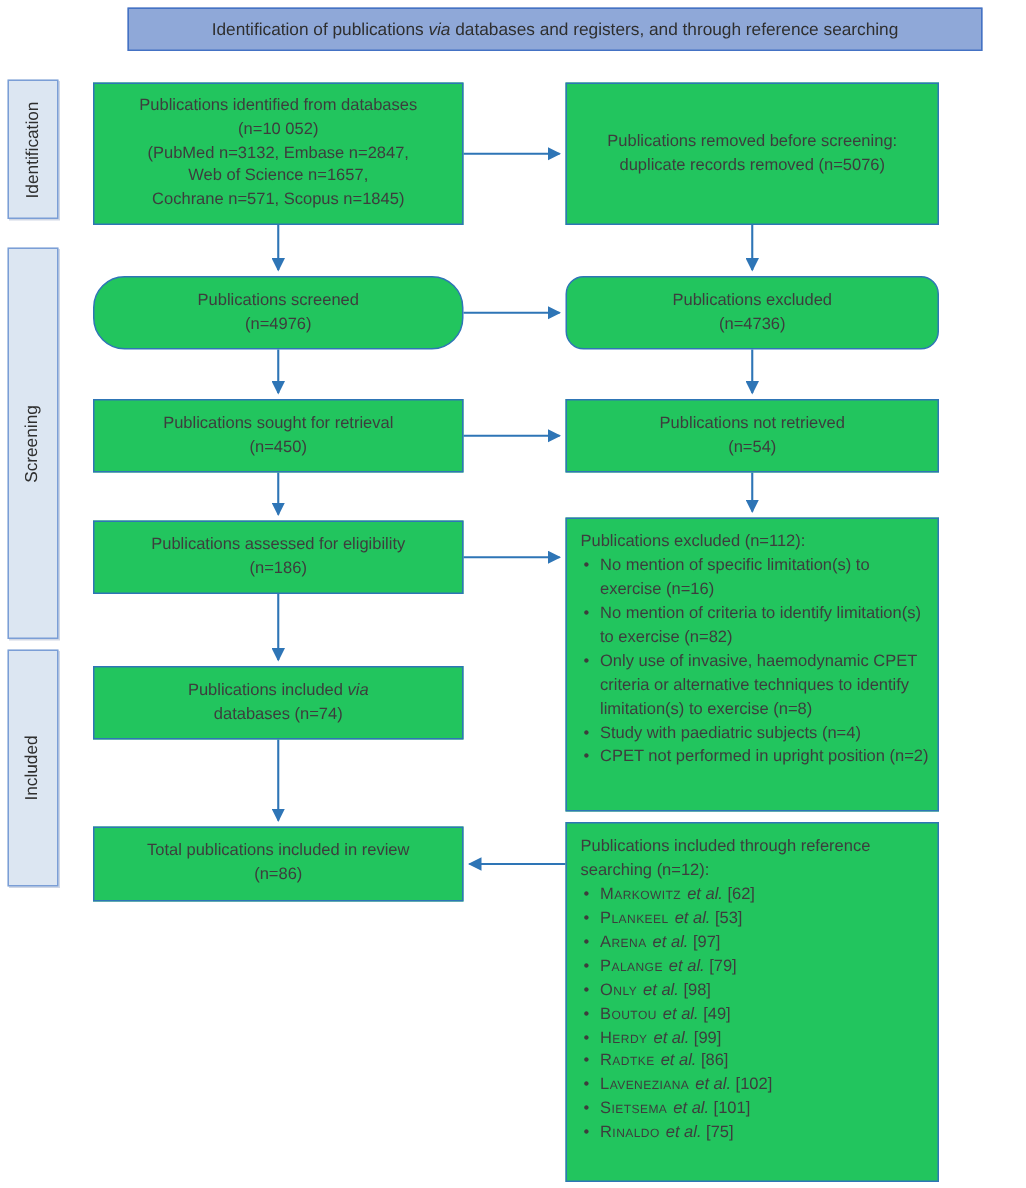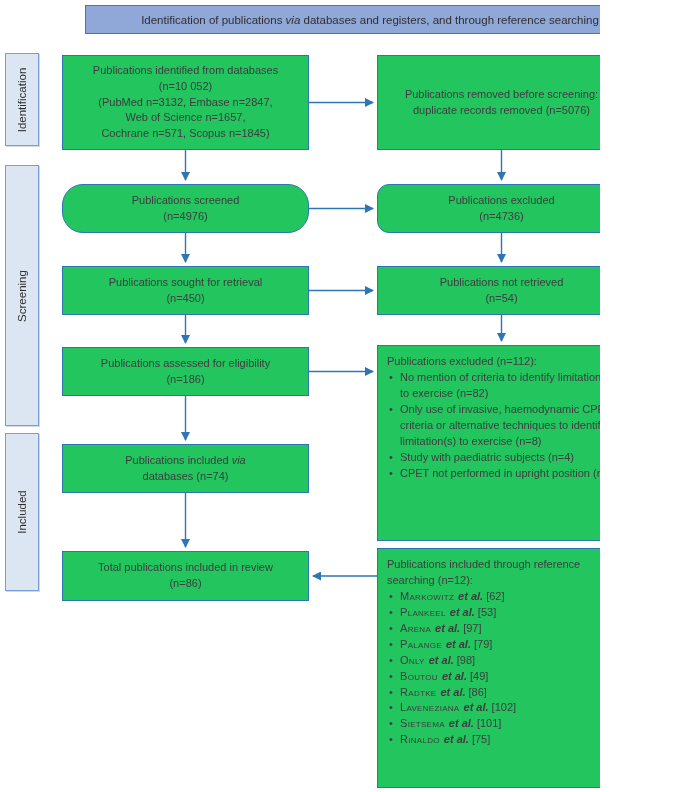--- a/index.html
+++ b/index.html
@@ -1,18 +1,18 @@
 <!DOCTYPE html>
 <html style="--accent: #2e75b6; --header_bg: #8fa8d8; --header_border: #4472c4; --stage_bg: #dce6f2; --stage_border: #7b9ed6; --text: #3d3d3d;"><head>
 <meta charset="utf-8">
 <style>
   * { margin:0; padding:0; box-sizing:border-box; }
   html,body { background:#ffffff; }
   body { font-family:"Liberation Sans","DejaVu Sans",sans-serif; }
-  .canvas { position:relative; width:600px; height:792px; background:#fff; overflow:hidden; color:var(--text,#3d3d3d); }
+  .canvas { position:relative; width:684px; height:792px; background:#fff; overflow:hidden; color:var(--text,#3d3d3d); }
   .arrows { position:absolute; left:0; top:0; width:684px; height:792px; pointer-events:none; }
 
   .banner {
     position:absolute; left:85px; top:5px; width:570px; height:29px;
     background:var(--header_bg,#8fa8d8); border:1px solid var(--header_border,#4472c4);
     display:flex; align-items:center; justify-content:center;
     font-size:11.5px; color:#2f2f2f;
   }
 
   .stage {
@@ -44,21 +44,21 @@
   #box-assessed { top:347px; height:49px; }
   #box-excluded-eligibility { top:345px; height:196px; }
   #box-included-via { top:444px; height:49px; }
   #box-total { top:551px; height:50px; }
   #box-reference { top:548px; height:240px; }
 
   ul.blist { list-style:none; }
   ul.blist li { position:relative; padding-left:13px; }
   ul.blist li::before { content:"\2022"; position:absolute; left:2px; top:0; }
   .sc { font-variant:small-caps; letter-spacing:.3px; }
-  .etal { margin:0 3px 0 4px;font-weight:bold; }
+  .etal { margin:0 3px 0 4px; }
 </style>
 </head>
 <body>
 
 <div class="canvas">
 
   <svg class="arrows" viewBox="0 0 684 792" xmlns="http://www.w3.org/2000/svg">
     <defs>
       <marker id="ah" markerUnits="userSpaceOnUse" markerWidth="9" markerHeight="9" refX="8" refY="4.5" orient="auto">
         <path d="M0,0 L9,4.5 L0,9 z" fill="#2e75b6"></path>
@@ -143,20 +143,21 @@
   <div class="box center lcol" id="box-assessed">
     <div>
         <div class="ln">Publications assessed for eligibility</div>
         <div class="ln">(n=186)</div>
       </div>
   </div>
 
   <div class="box bullets rcol" id="box-excluded-eligibility">
     <div class="box-title">Publications excluded (n=112):</div>
     <ul class="blist">
+        <li>No mention of specific limitation(s) to exercise (n=16)</li>
         <li>No mention of criteria to identify limitation(s) to exercise (n=82)</li>
         <li>Only use of invasive, haemodynamic CPET criteria or alternative techniques to identify limitation(s) to exercise (n=8)</li>
         <li>Study with paediatric subjects (n=4)</li>
         <li>CPET not performed in upright position (n=2)</li>
       </ul>
   </div>
 
   <div class="box center lcol" id="box-included-via">
     <div class="ln"><span>Publications included </span><i>via</i></div>
     <div class="ln">databases (n=74)</div>
@@ -171,20 +172,21 @@
 
   <div class="box bullets rcol" id="box-reference">
     <div class="box-title">Publications included through reference searching (n=12):</div>
     <ul class="blist">
         <li><span class="sc">Markowitz</span><i class="etal">et al.</i><span>[62]</span></li>
         <li><span class="sc">Plankeel</span><i class="etal">et al.</i><span>[53]</span></li>
         <li><span class="sc">Arena</span><i class="etal">et al.</i><span>[97]</span></li>
         <li><span class="sc">Palange</span><i class="etal">et al.</i><span>[79]</span></li>
         <li><span class="sc">Only</span><i class="etal">et al.</i><span>[98]</span></li>
         <li><span class="sc">Boutou</span><i class="etal">et al.</i><span>[49]</span></li>
+        <li><span class="sc">Herdy</span><i class="etal">et al.</i><span>[99]</span></li>
         <li><span class="sc">Radtke</span><i class="etal">et al.</i><span>[86]</span></li>
         <li><span class="sc">Laveneziana</span><i class="etal">et al.</i><span>[102]</span></li>
         <li><span class="sc">Sietsema</span><i class="etal">et al.</i><span>[101]</span></li>
         <li><span class="sc">Rinaldo</span><i class="etal">et al.</i><span>[75]</span></li>
       </ul>
   </div>
 
 </div>
 
 </body></html>

